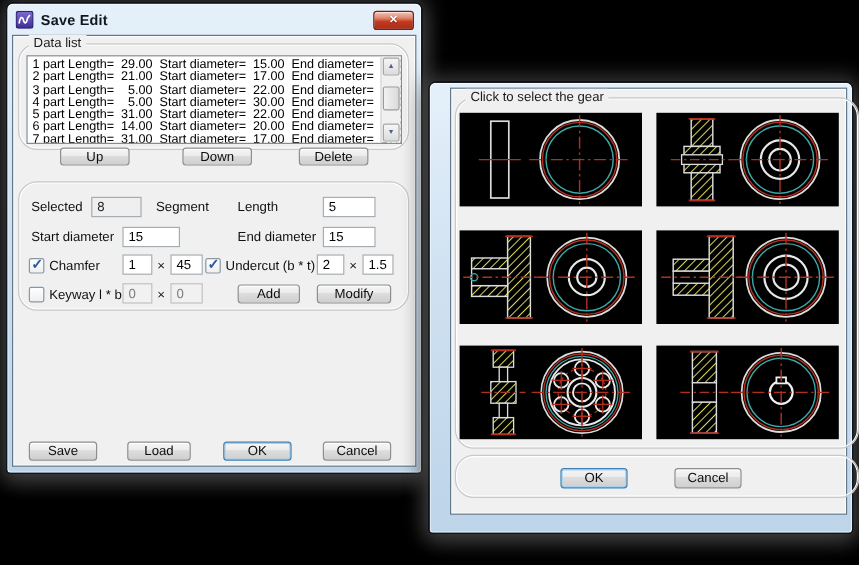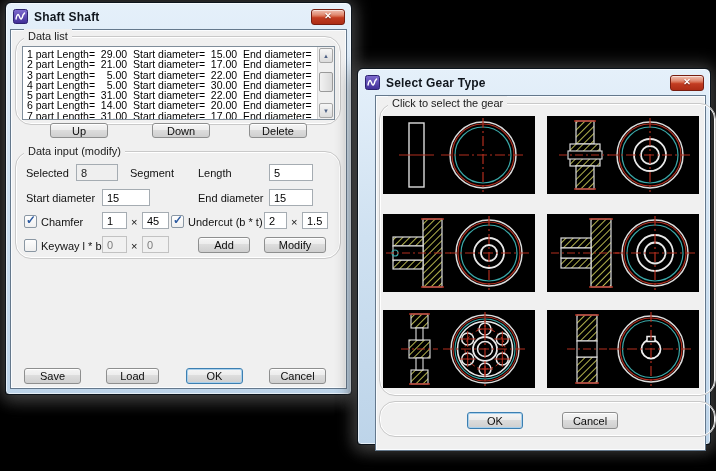--- a/index.html
+++ b/index.html
@@ -89,21 +89,21 @@
 <div id="stage">
 
   <div class="win" style="left:5px; top:2px; width:347px; height:393px;">
     <div class="titlebar">
       <span class="app-icon">
         <svg viewBox="0 0 15 15">
             <rect x="0.5" y="0.5" width="14" height="14" rx="2" fill="url(#iconGrad)" stroke="#2c2270"></rect>
             <path d="M3 10 C4 4.5,5.6 4.5,6.6 8 C7.5 11,9 11,10 6 L11.6 4" fill="none" stroke="#fff" stroke-width="1.4" stroke-linecap="round"></path>
           </svg>
       </span>
-      <span class="win-title">Shaft Shaft</span>
+      <span class="win-title">Save Edit</span>
       <span class="close-btn">
         <span class="close-glyph"></span>
       </span>
     </div>
     <div class="client" style="height:360px;">
 
       <div class="groupbox" style="left:4px; top:6px; width:326px; height:89px;">
         <span class="gb-label">Data list</span>
         <div class="listbox" style="left:6px; top:9px; width:313px; height:74px;">
           <div class="list-rows">
@@ -121,21 +121,20 @@
             <div class="sb-btn sb-down"></div>
           </div>
         </div>
       </div>
 
       <div class="btn" style="left:39px; top:93px; width:58px; height:15px;">Up</div>
       <div class="btn" style="left:141px; top:93px; width:58px; height:15px;">Down</div>
       <div class="btn" style="left:238px; top:93px; width:58px; height:15px;">Delete</div>
 
       <div class="groupbox" style="left:4px; top:121px; width:326px; height:108px;">
-        <span class="gb-label">Data input (modify)</span>
 
         <span class="lbl" style="left:10px; top:15px;">Selected</span>
         <div class="tb readonly" style="left:60px; top:12px; width:42px; height:17px;">8</div>
         <span class="lbl" style="left:114px; top:15px;">Segment</span>
         <span class="lbl" style="left:182px; top:15px;">Length</span>
         <div class="tb" style="left:253px; top:12px; width:44px; height:17px;">5</div>
 
         <span class="lbl" style="left:10px; top:40px;">Start diameter</span>
         <div class="tb" style="left:86px; top:37px; width:48px; height:17px;">15</div>
         <span class="lbl" style="left:182px; top:40px;">End diameter</span>
@@ -165,32 +164,20 @@
 
 
       <div class="btn" style="left:13px; top:338px; width:57px; height:16px;">Save</div>
       <div class="btn" style="left:95px; top:338px; width:53px; height:16px;">Load</div>
       <div class="btn focused" style="left:175px; top:338px; width:57px; height:16px;">OK</div>
       <div class="btn" style="left:258px; top:338px; width:57px; height:16px;">Cancel</div>
     </div>
   </div>
 
   <div class="win" style="left:357px; top:68px; width:354px; height:377px;">
-    <div class="titlebar">
-      <span class="app-icon">
-        <svg viewBox="0 0 15 15">
-            <rect x="0.5" y="0.5" width="14" height="14" rx="2" fill="url(#iconGrad)" stroke="#2c2270"></rect>
-            <path d="M3 10 C4 4.5,5.6 4.5,6.6 8 C7.5 11,9 11,10 6 L11.6 4" fill="none" stroke="#fff" stroke-width="1.4" stroke-linecap="round"></path>
-          </svg>
-      </span>
-      <span class="win-title">Select Gear Type</span>
-      <span class="close-btn">
-        <span class="close-glyph"></span>
-      </span>
-    </div>
     <div class="client" style="height:356px;margin-left:13px;">
 
       <div class="groupbox" style="left:3px; top:7px; width:337px; height:293px;">
         <span class="gb-label">Click to select the gear</span>
 
         <div class="gear-panel" style="left:3px; top:12px;">
           <svg viewBox="0 0 152 78">
             <rect x="26" y="7" width="15" height="64" fill="#000" stroke="#dcdcdc" stroke-width="1.4"></rect>
             <line x1="16" y1="39" x2="51" y2="39" stroke="#b22e1f" stroke-width="1.2"></line>
             <circle cx="100" cy="39" r="33" fill="none" stroke="#dcdcdc" stroke-width="1.5"></circle>

